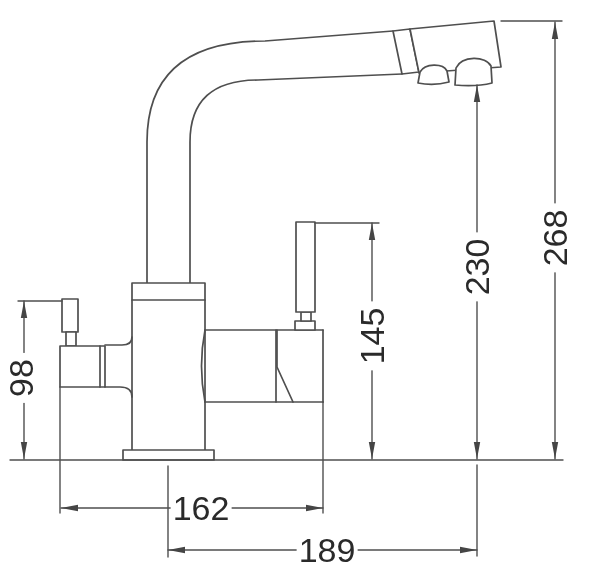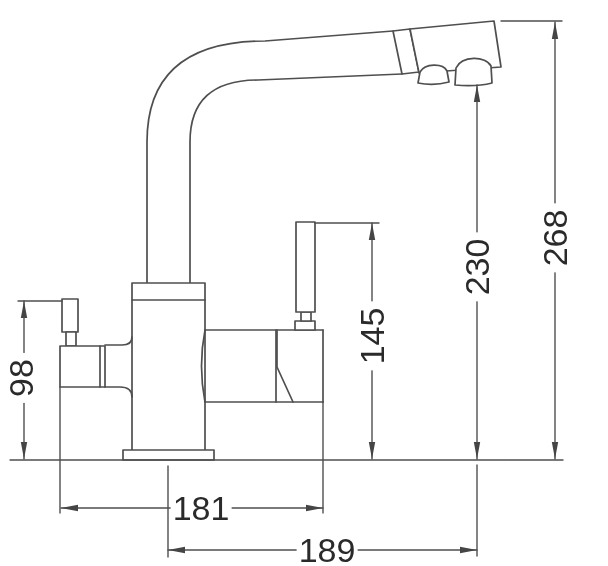--- a/index.html
+++ b/index.html
@@ -126,17 +126,17 @@
   </svg>
 
   <div class="dim-label vertical" style="left:21px; top:378px;">98</div>
 
   <div class="dim-label vertical" style="left:372px; top:336px;">145</div>
 
   <div class="dim-label vertical" style="left:477px; top:267px;">230</div>
 
   <div class="dim-label vertical" style="left:555px; top:238px;">268</div>
 
-  <div class="dim-label horizontal" style="left:201px; top:508px;">181</div>
+  <div class="dim-label horizontal" style="left:201px; top:508px;">162</div>
 
   <div class="dim-label horizontal" style="left:327px; top:550px;">189</div>
 
 </div>
 
 </body></html>

